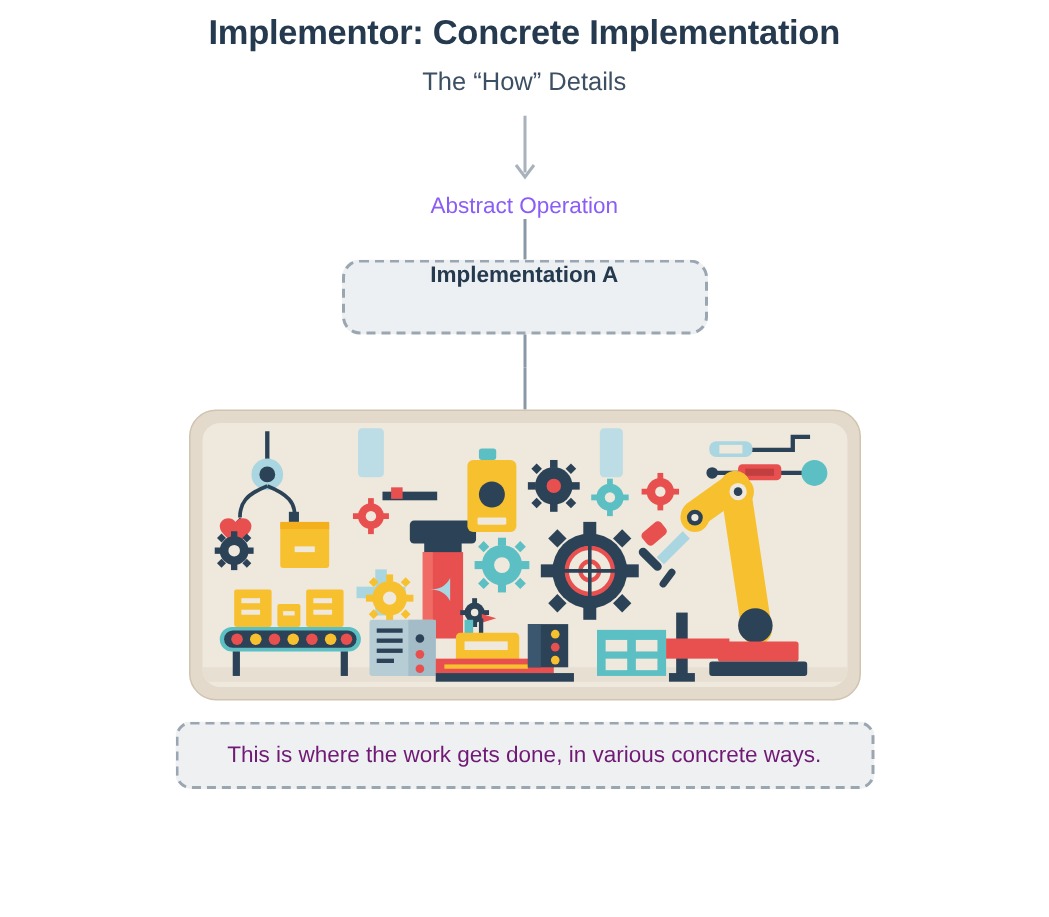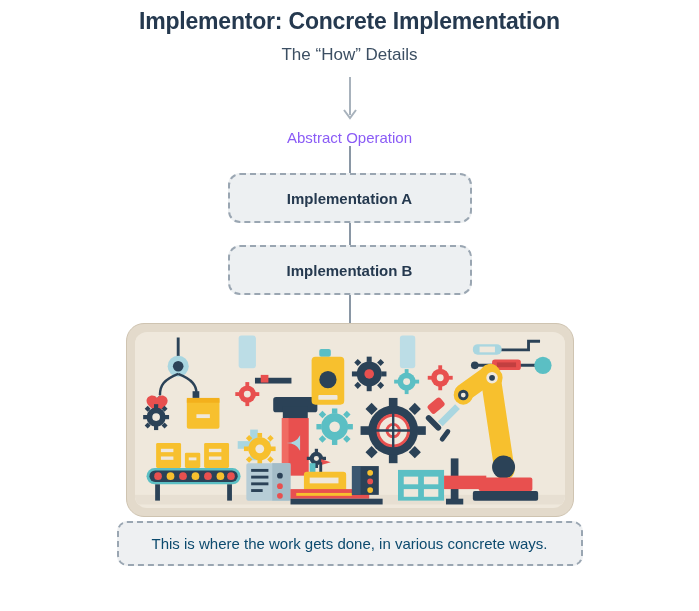--- a/index.html
+++ b/index.html
@@ -59,21 +59,21 @@
   .conn-2 { height: 22px; }
   .conn-3 { height: 28px; }
 
   .impl-box {
     width: 240px;
     height: 46px;
     border: 2px dashed #9aa6b2;
     border-radius: 12px;
     background: #edf0f2;
     display: flex;
-    align-items: center;
+    align-items: flex-start;
     justify-content: center;
     font-size: 15px;
     font-weight: bold;
     color: #25394f;
   }
   .impl-box.wide { width: 240px; }
 
   .illus-frame {
     width: 448px;
     height: 194px;
@@ -90,31 +90,31 @@
     width: 100%;
     height: 100%;
     background: #efe8dc;
     border-radius: 12px;
     overflow: hidden;
     position: relative;
   }
   .illus-inner svg { display: block; width: 100%; height: 100%; }
 
   .caption-box {
-    margin-top: 4px;
+    margin-top: 14px;
     width: 466px;
     height: 45px;
     border: 2px dashed #9aa6b2;
     border-radius: 10px;
     background: #eef0f2;
     display: flex;
     align-items: center;
     justify-content: center;
     font-size: 15px;
-    color: #0c4a6e;
+    color: #701a75;
     box-sizing: border-box;
   }
 </style>
 </head>
 <body>
 
 <div class="page">
 
   <div class="title">Implementor: Concrete Implementation</div>
   <div class="subtitle">The “How” Details</div>
@@ -129,23 +129,20 @@
   <div class="node-label">Abstract Operation</div>
 
   <div class="connector conn-1"></div>
 
   <div class="impl-box">
     <span>Implementation A</span>
   </div>
 
   <div class="connector conn-2"></div>
 
-  <div class="impl-box wide">
-    <span>Implementation B</span>
-  </div>
 
   <div class="connector conn-3"></div>
 
   <div class="illus-frame">
     <div class="illus-inner">
       <svg viewBox="0 0 448 176" preserveAspectRatio="xMidYMid meet">
         <rect x="0" y="0" width="448" height="176" fill="#efe8dc"></rect>
 
         <rect x="0" y="166" width="448" height="10" fill="#e7dfd2"></rect>
 

